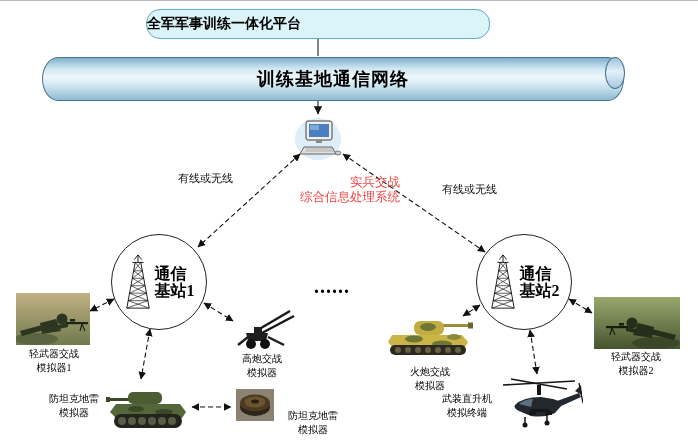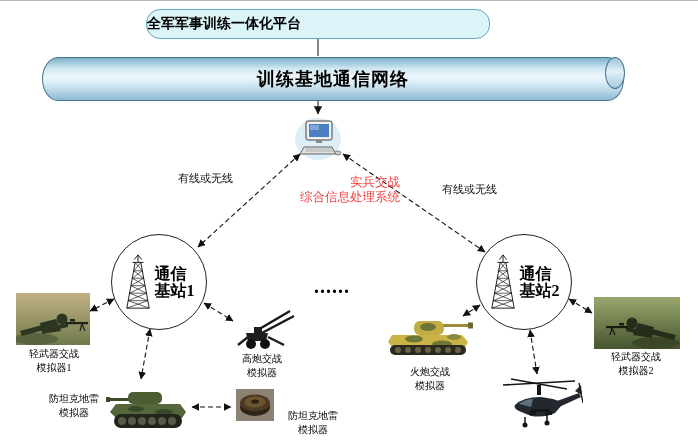--- a/index.html
+++ b/index.html
@@ -249,20 +249,24 @@
       <path d="M18,28 Q26,20 44,20 L56,22 Q64,24 64,29 L58,36 Q48,41 34,39 L22,34 Q16,31 18,28 z" fill="#23272e"></path>
       <path d="M22,27 Q28,22 36,22 L34,30 z" fill="#5d707f"></path>
       <rect x="34" y="32" width="18" height="3" fill="#14161a"></rect>
       <rect x="32" y="34" width="7" height="4" fill="#14161a"></rect>
       <rect x="48" y="34" width="7" height="4" fill="#14161a"></rect>
       <path d="M28,40 L28,46 M50,38 L50,44" stroke="#14161a" stroke-width="1.5"></path>
       <circle cx="28" cy="48" r="2.5" fill="#14161a"></circle>
       <circle cx="50" cy="46" r="2.5" fill="#14161a"></circle>
     </svg>
   </div>
+  <div class="abs eq-label" style="left:432px;top:391px;width:70px;">
+    <div>武装直升机</div>
+    <div>模拟终端</div>
+  </div>
 
   <div class="abs" style="left:594px;top:296px;">
     <svg width="86" height="52" viewBox="0 0 86 52">
       <defs>
         <linearGradient id="sg2" x1="0" y1="0" x2="0" y2="1">
           <stop offset="0" stop-color="#9aa86f"></stop>
             <stop offset="1" stop-color="#46542f"></stop>
         </linearGradient>
       </defs>
       <rect width="86" height="52" fill="url(#sg2)"></rect>

